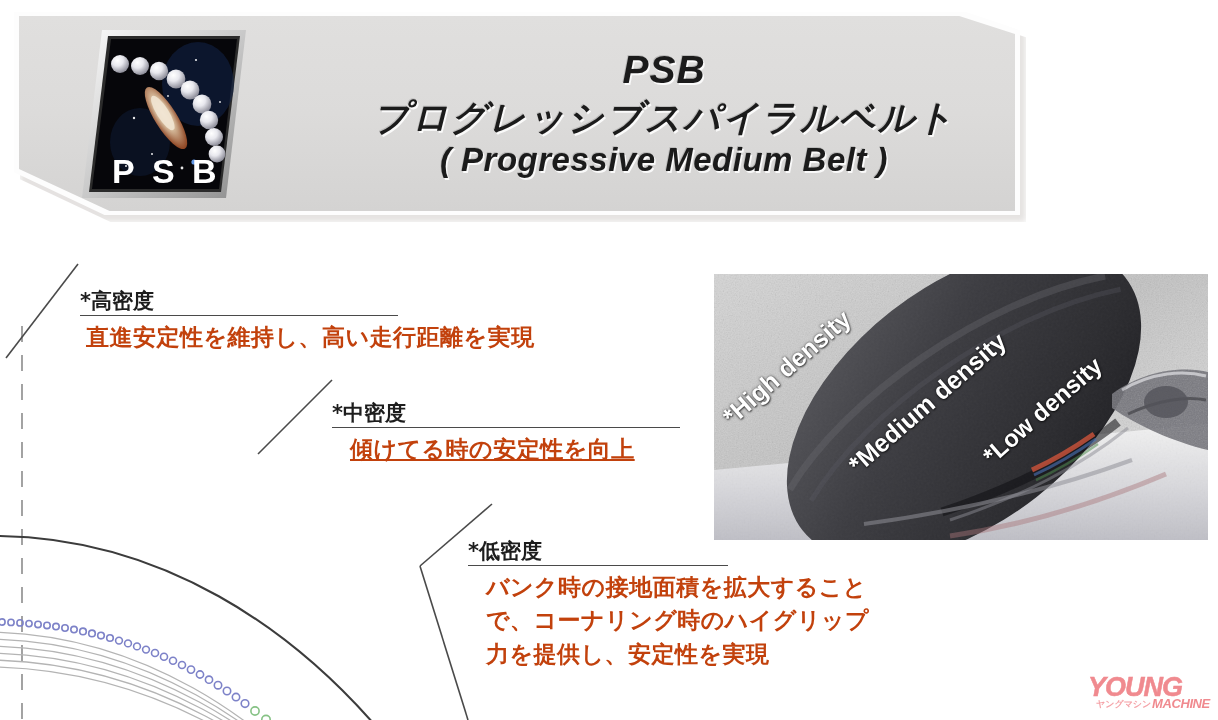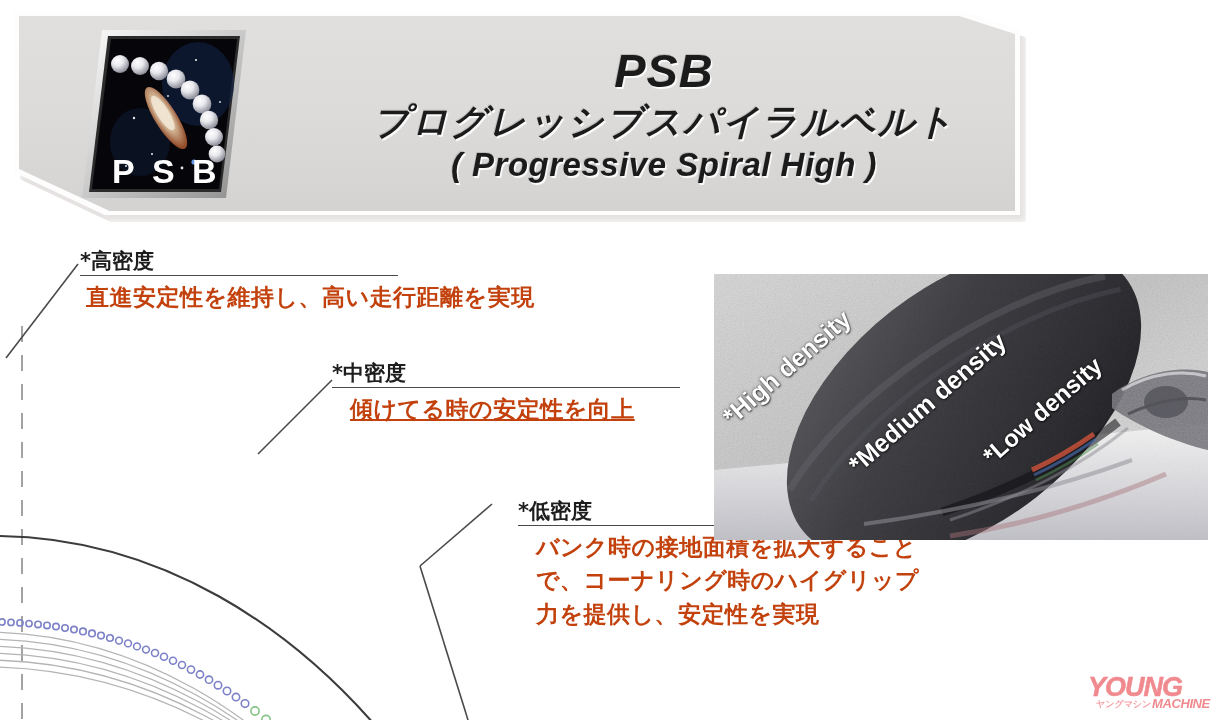--- a/index.html
+++ b/index.html
@@ -27,21 +27,21 @@
     position:absolute;left:5px;top:4px;width:996px;height:195px;
     background:linear-gradient(180deg,#e0dfde 0%,#dcdbda 50%,#d4d3d2 100%);
     clip-path:polygon(0 0, 94.4% 0, 100% 9.2%, 100% 100%, 9.1% 100%, 0 78.5%);
   }
   .banner-texts{
     position:absolute;left:300px;top:8px;width:700px;height:190px;
     display:flex;flex-direction:column;align-items:center;justify-content:center;
     text-align:center;
   }
   .t-psb{
-    font-size:47px;font-weight:bold;font-style:italic;letter-spacing:1px;
+    font-size:39px;font-weight:bold;font-style:italic;letter-spacing:1px;
     color:#1b1b1b;line-height:1.05;
     text-shadow:1.5px 1.5px 0 rgba(255,255,255,.85), -0.6px -0.6px 0 rgba(120,120,120,.35);
     margin-bottom:6px;
   }
   .t-kana{
     font-size:36px;font-weight:bold;font-style:italic;color:#1b1b1b;
     letter-spacing:2px;line-height:1.15;
     font-family:"DejaVu Sans","Liberation Sans",sans-serif;
     text-shadow:1.5px 1.5px 0 rgba(255,255,255,.85), -0.6px -0.6px 0 rgba(120,120,120,.3);
   }
@@ -55,21 +55,21 @@
   .logo-box{
     position:absolute;left:64px;top:14px;width:172px;height:176px;
   }
   .logo-svg{display:block;}
 
   
   .diagram{position:absolute;left:0;top:236px;width:700px;height:484px;}
   .diagram svg{display:block;}
 
   
-  .callout{position:absolute;}
+  .callout{position:absolute;margin-top:40px;}
   .callout .cap-title{
     font-family:"DejaVu Sans","Liberation Sans",sans-serif;
     font-size:21px;font-weight:bold;color:#1d1d1d;letter-spacing:0px;
     white-space:nowrap;line-height:1.1;
   }
   .callout .cap-rule{
     height:0;border-top:1.6px solid #4a4a4a;margin-top:2px;
   }
   .callout .cap-body{
     font-family:"DejaVu Sans","Liberation Sans",sans-serif;
@@ -77,21 +77,21 @@
     white-space:pre-line;margin-top:5px;letter-spacing:0.5px;
   }
   #callout-high{left:80px;top:250px;width:560px;}
   #callout-high .cap-rule{width:318px;}
   #callout-high .cap-body{margin-left:6px;font-size:23px;}
 
   #callout-mid{left:332px;top:362px;width:400px;}
   #callout-mid .cap-rule{width:348px;}
   #callout-mid .cap-body{margin-left:18px;font-size:23px;text-decoration:underline;}
 
-  #callout-low{left:518px;top:500px;width:470px;}
+  #callout-low{left:468px;top:500px;width:470px;}
   #callout-low .cap-rule{width:260px;}
   #callout-low .cap-body{margin-left:18px;font-size:23px;line-height:1.45;}
 
   
   .photo{
     position:absolute;left:714px;top:274px;width:494px;height:266px;
     overflow:hidden;background:#b8b8b8;
   }
   .photo svg{display:block;}
   .ph-label{
@@ -196,21 +196,21 @@
           <text x="34" y="157">P</text>
           <text x="74" y="157">S</text>
           <text x="114" y="157">B</text>
         </g>
       </svg>
     </div>
 
     <div class="banner-texts">
       <div class="t-psb">PSB</div>
       <div class="t-kana">プログレッシブスパイラルベルト</div>
-      <div class="t-en">( Progressive Spiral High )</div>
+      <div class="t-en">( Progressive Medium Belt )</div>
     </div>
   </div>
 
   <div class="diagram">
     <svg width="700" height="484" viewBox="0 0 700 484">
 
       <line x1="22" y1="90" x2="22" y2="484" stroke="#8c8c8c" stroke-width="1.6" stroke-dasharray="16 13"></line>
 
       <path d="M 0 300 C 140 302 300 372 430 560" fill="none" stroke="#3c3c3c" stroke-width="2.1"></path>
 

